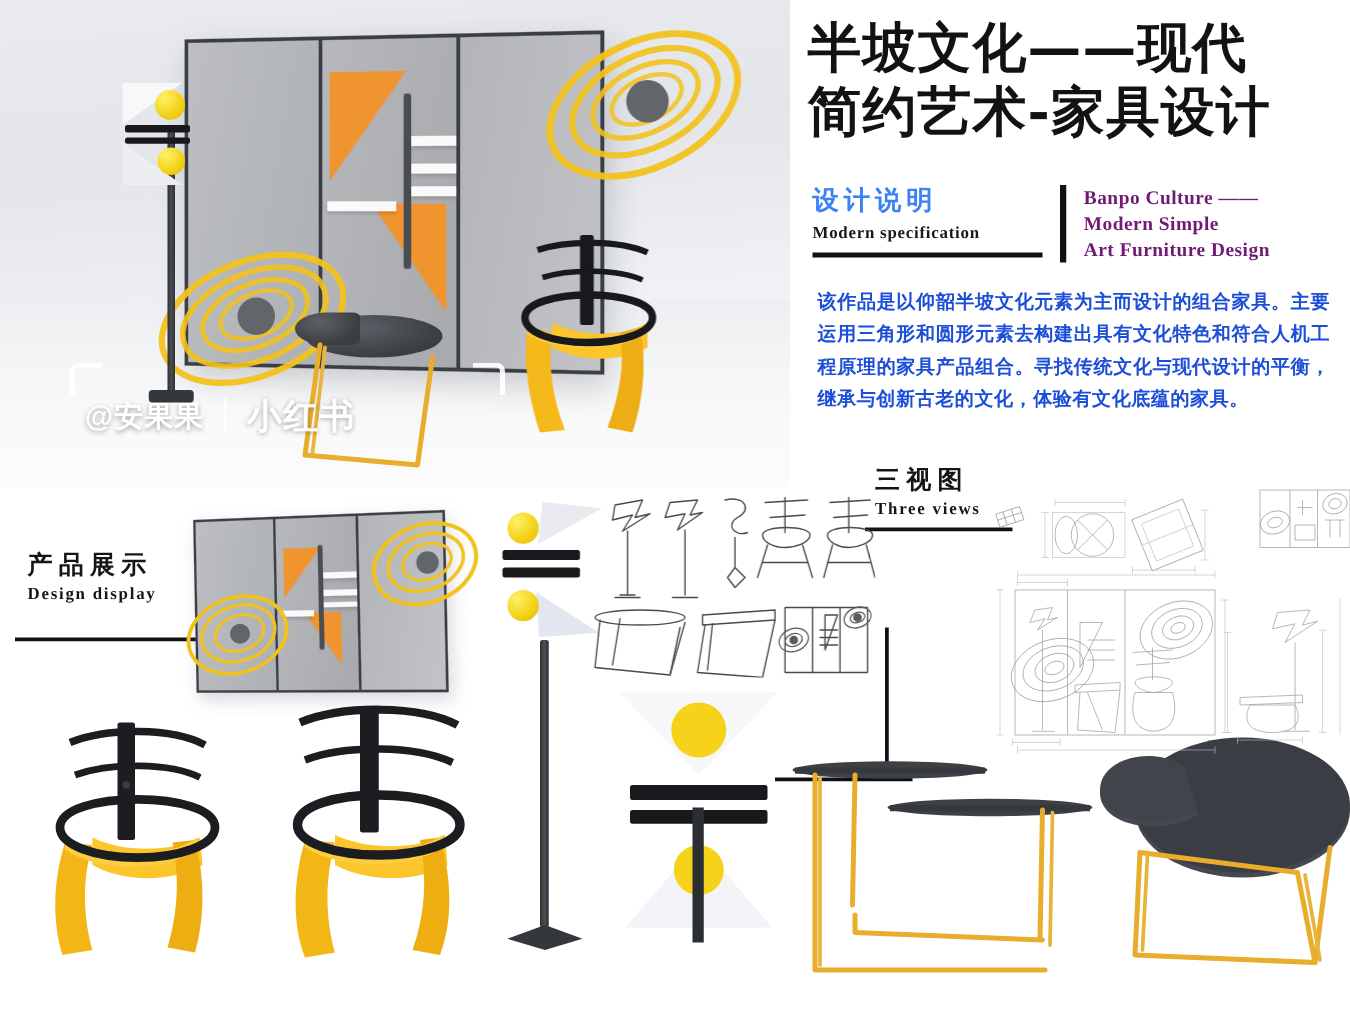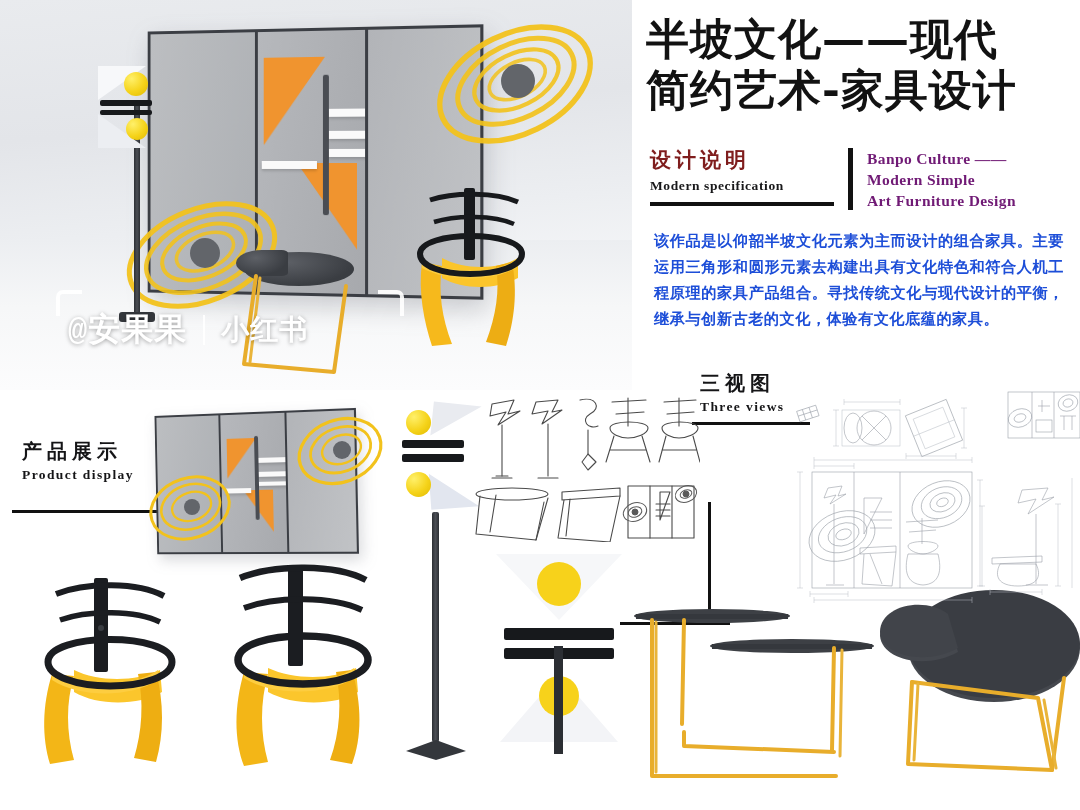--- a/index.html
+++ b/index.html
@@ -59,38 +59,38 @@
   .lamp-ball { position:absolute; border-radius:50%;
                background: radial-gradient(circle at 32% 28%, #fff06a, #f5d31a 55%, #e0b900); }
 
   
   .tabletop { position:absolute; border-radius: 50%;
               background: radial-gradient(ellipse at 38% 30%, #5d6066, #3a3d42 70%); }
 
   
   .wm { position: absolute; left: 68px; bottom: 38px; display:flex; align-items:center; gap:16px;
         color:#fff; font-family:"Liberation Sans",sans-serif; }
-  .wm-user { font-size: 32px; font-weight: 700; letter-spacing: 1px;
-             text-shadow: 0 1px 4px rgba(0,0,0,.35); font-family: Liberation Mono, monospace; }
+  .wm-user { font-size: 23px; font-weight: 700; letter-spacing: 1px;
+             text-shadow: 0 1px 4px rgba(0,0,0,.35); }
   .wm-sep { width: 2px; height: 30px; background: rgba(255,255,255,.9); }
   .wm-brand { font-size: 28px; font-weight: 700; letter-spacing: 1px;
               text-shadow: 0 1px 4px rgba(0,0,0,.35); }
   .wm-corner { position:absolute; width: 26px; height: 26px; border: 4px solid rgba(255,255,255,.92); }
   .wmc-tl { left: 56px; bottom: 74px; border-right:none; border-bottom:none; border-radius: 7px 0 0 0;}
   .wmc-tr { left: 378px; bottom: 74px; border-left:none; border-bottom:none; border-radius: 0 7px 0 0;}
 
   
   #headerblock { position:absolute; left: 636px; top: 0; width: 444px; height: 392px; background:#fff; }
   .title-zh { font-family:"DejaVu Serif", serif; font-weight: 700; color:#121212;
               font-size: 43px; line-height: 51px; letter-spacing: 1px; }
   .title-wrap { position:absolute; left: 10px; top: 14px; width: 430px; }
 
   .spec-row { position:absolute; left: 14px; top: 146px; width: 424px; display:flex; }
   .spec-left { width: 198px; }
-  .spec-zh { font-family:"DejaVu Serif",serif; font-size: 21px; color:#7f1d1d; letter-spacing: 4px; font-weight:600; }
+  .spec-zh { font-family:"DejaVu Serif",serif; font-size: 21px; color:#3b82f6; letter-spacing: 4px; font-weight:600; }
   .spec-en { font-family:"Liberation Serif",serif; font-size: 13.5px; font-weight:700; color:#18181a;
              letter-spacing: .6px; margin-top: 4px; }
   .spec-rule { height: 4px; background:#111; margin-top: 8px; width: 184px; }
   .spec-vrule { width: 5px; background:#111; margin: 2px 14px 6px 0; height: 62px; }
   .spec-right { font-family:"Liberation Serif",serif; font-weight: 700; font-size: 15.5px;
                 line-height: 21px; color:#701a75; letter-spacing: .4px; padding-top: 2px;}
 
   .bodytext { position:absolute; left: 18px; top: 228px; width: 410px;
               font-family:"DejaVu Serif",serif; font-weight:700; font-size: 15.2px; line-height: 26px;
               color:#1d4ed8; letter-spacing: .5px; text-align: justify; }
@@ -240,21 +240,21 @@
       </div>
     </div>
 
     <div class="bodytext">该作品是以仰韶半坡文化元素为主而设计的组合家具。主要运用三角形和圆形元素去构建出具有文化特色和符合人机工程原理的家具产品组合。寻找传统文化与现代设计的平衡，继承与创新古老的文化，体验有文化底蕴的家具。</div>
   </div>
 
   <div id="bottom">
 
     <div class="seclabel" style="left: 22px; top: 48px; width: 168px;">
       <div class="zh">产品展示</div>
-      <div class="en">Product display</div>
+      <div class="en">Design display</div>
     </div>
     <div class="hline" style="left: 12px; top: 120px; width: 152px;"></div>
 
     <div class="seclabel" style="left: 700px; top: -20px; width: 120px;">
       <div class="zh">三视图</div>
       <div class="en">Three views</div>
     </div>
     <div class="hline" style="left: 692px; top: 32px; width: 118px;"></div>
 
     <div class="vline" style="left: 708px; top: 112px; height: 110px;"></div>

